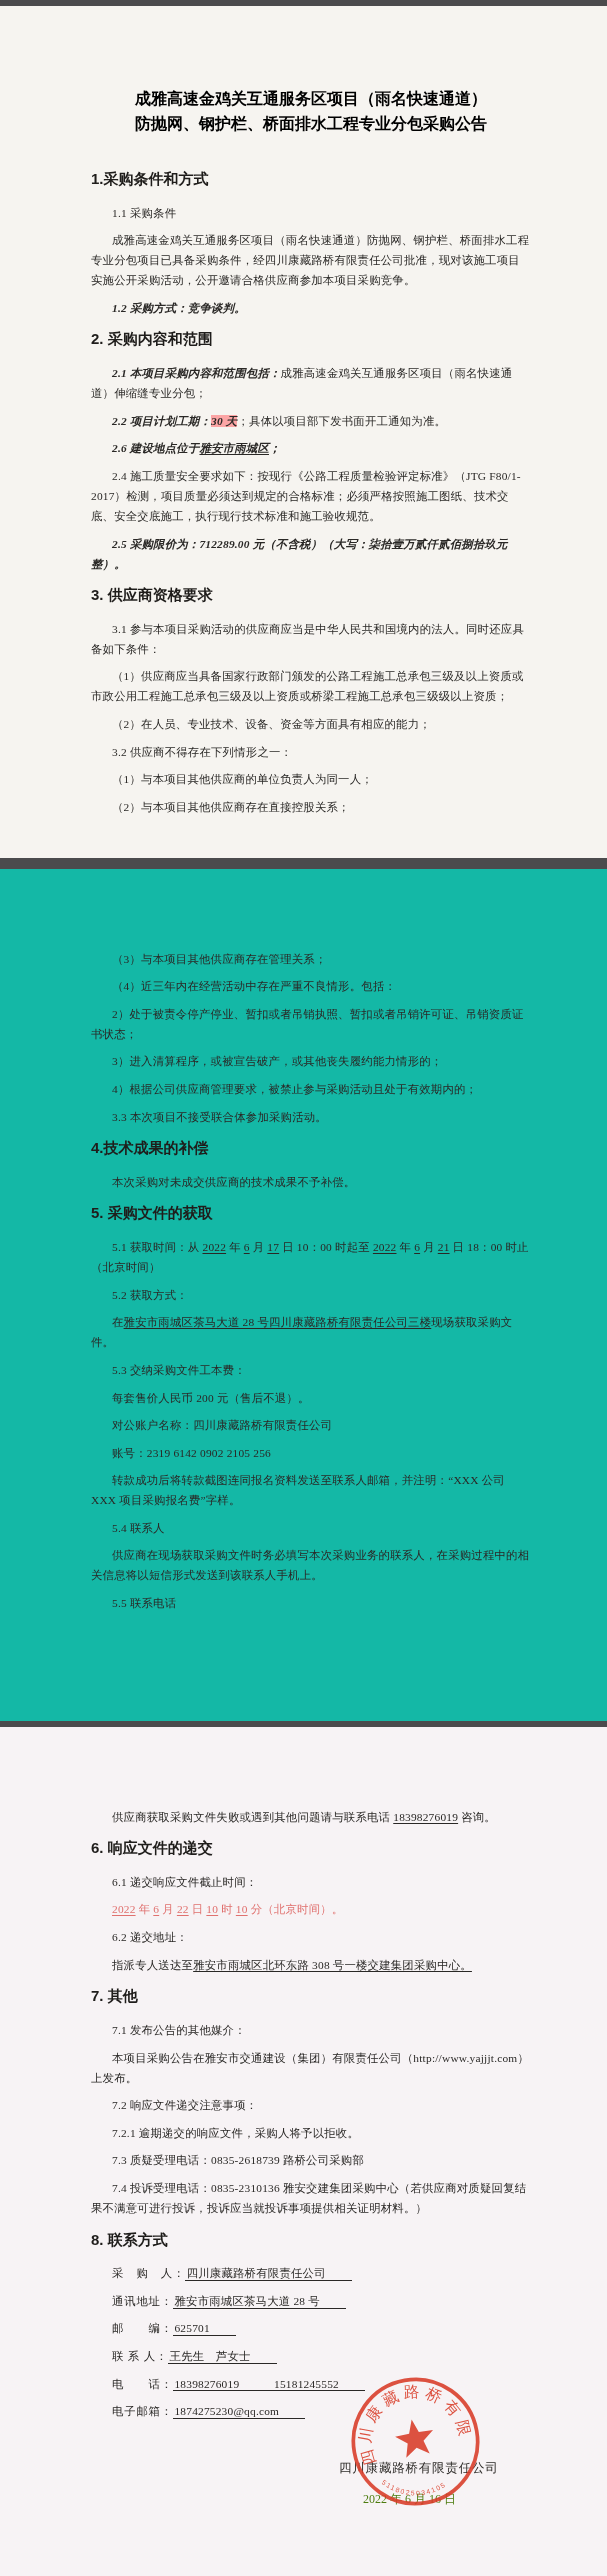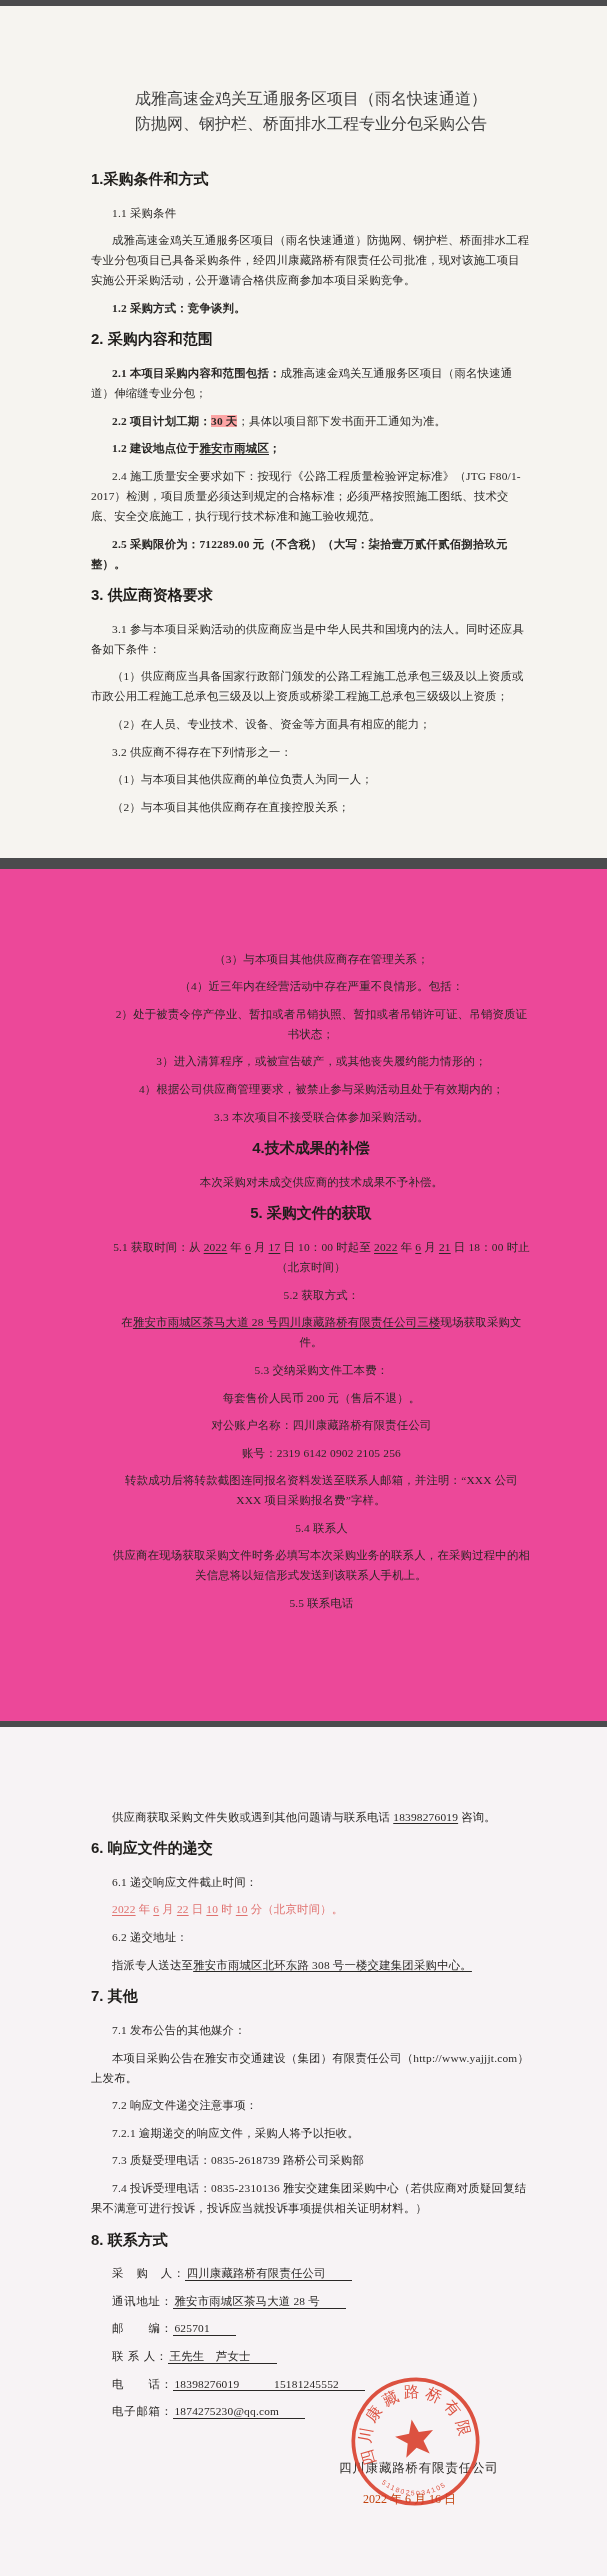--- a/index.html
+++ b/index.html
@@ -1,57 +1,57 @@
 <!DOCTYPE html>
 <html style="font-size:12px"><head>
 <meta charset="utf-8">
 <style>
   html, body { margin:0; padding:0; width:607px; background:#4b4b4d; }
   body { font-family:"Liberation Serif","DejaVu Serif",serif; color:#2a2826; }
   .page { position:relative; width:607px; box-sizing:border-box; background:#f5f3ef;
           padding:80px 76px 0 91px; overflow:hidden; }
   #page1 { height:852px; margin-top:6px; background:#f6f4f0; }
-  #page2 { height:852px; margin-top:10.6px; background:#ec4899;text-align:center; }
+  #page2 { height:852px; margin-top:10.6px; background:#14b8a6; }
   #page3 { height:994px; margin-top:6px; background:#f7f3f5; }
   .title { text-align:center; font-family:"Liberation Sans","DejaVu Sans",sans-serif;
-           font-weight:normal; font-size:16px; line-height:25px; margin-bottom:32px; color:#404040; }
+           font-weight:bold; font-size:16px; line-height:25px; margin-bottom:32px; color:#000000; }
   h2 { font-family:"Liberation Sans","DejaVu Sans",sans-serif; font-weight:bold;
        font-size:15px; color:#1f1d1b; margin:10.6px 0 13.7px 0; line-height:21px; }
   p { font-size:11.4px; line-height:20px; margin:0 0 7.6px 0; text-indent:21px;
       letter-spacing:0.2px; }
-  .b  { font-weight:bold; }
+  .b  { font-weight:bold;font-style:italic; }
   .u  { text-decoration:underline; text-underline-offset:2.3px; }
   .hl { background:#fca5a5; }
   .red { color:#e0716f; }
   .contact { margin-bottom:7.6px; }
   .cl { letter-spacing:0.8px;text-align:center; }
   .cv { border-bottom:0.8px solid #2a2826; padding:0 26px 0.8px 1.5px; }
   .signer { position:absolute; left:339px; top:733px; font-size:12.5px; letter-spacing:0.8px;
             text-indent:0; z-index:1; color:#2e2c29; }
-  .sign-date { position:absolute; left:363px; top:764px; font-size:12px; z-index:1; color:#c2410c; }
+  .sign-date { position:absolute; left:363px; top:764px; font-size:12px; z-index:1; color:#4d7c0f; }
   .seal { position:absolute; left:348px; top:647px; width:135px; height:135px; z-index:2;
           opacity:0.87; }
   .seal text { font-family:"Liberation Sans","DejaVu Sans",sans-serif; }
 </style>
 </head>
 <body>
 
 <div class="page" id="page1">
   <div class="title">
     <div>成雅高速金鸡关互通服务区项目（雨名快速通道）</div>
     <div>防抛网、钢护栏、桥面排水工程专业分包采购公告</div>
   </div>
   <h2>1.采购条件和方式</h2>
   <p>1.1 采购条件</p>
   <p>成雅高速金鸡关互通服务区项目（雨名快速通道）防抛网、钢护栏、桥面排水工程专业分包项目已具备采购条件，经四川康藏路桥有限责任公司批准，现对该施工项目实施公开采购活动，公开邀请合格供应商参加本项目采购竞争。</p>
   <p><span class="b">1.2 采购方式：竞争谈判。</span></p>
   <h2>2. 采购内容和范围</h2>
   <p><span class="b">2.1 本项目采购内容和范围包括：</span><span>成雅高速金鸡关互通服务区项目（雨名快速通道）伸缩缝专业分包；</span></p>
   <p><span class="b">2.2 项目计划工期：</span><span class="hl b">30 天</span><span>；具体以项目部下发书面开工通知为准。</span></p>
-  <p><span class="b">1.2 建设地点位于</span><span class="b u">雅安市雨城区</span><span class="b">；</span></p>
+  <p><span class="b">2.6 建设地点位于</span><span class="b u">雅安市雨城区</span><span class="b">；</span></p>
   <p>2.4 施工质量安全要求如下：按现行《公路工程质量检验评定标准》（JTG F80/1-2017）检测，项目质量必须达到规定的合格标准；必须严格按照施工图纸、技术交底、安全交底施工，执行现行技术标准和施工验收规范。</p>
   <p><span class="b">2.5 采购限价为：712289.00 元（不含税）（大写：柒拾壹万贰仟贰佰捌拾玖元整）。</span></p>
   <h2>3.  供应商资格要求</h2>
   <p>3.1 参与本项目采购活动的供应商应当是中华人民共和国境内的法人。同时还应具备如下条件：</p>
   <p>（1）供应商应当具备国家行政部门颁发的公路工程施工总承包三级及以上资质或市政公用工程施工总承包三级及以上资质或桥梁工程施工总承包三级级以上资质；</p>
   <p>（2）在人员、专业技术、设备、资金等方面具有相应的能力；</p>
   <p>3.2 供应商不得存在下列情形之一：</p>
   <p>（1）与本项目其他供应商的单位负责人为同一人；</p>
   <p>（2）与本项目其他供应商存在直接控股关系；</p>
 </div>

